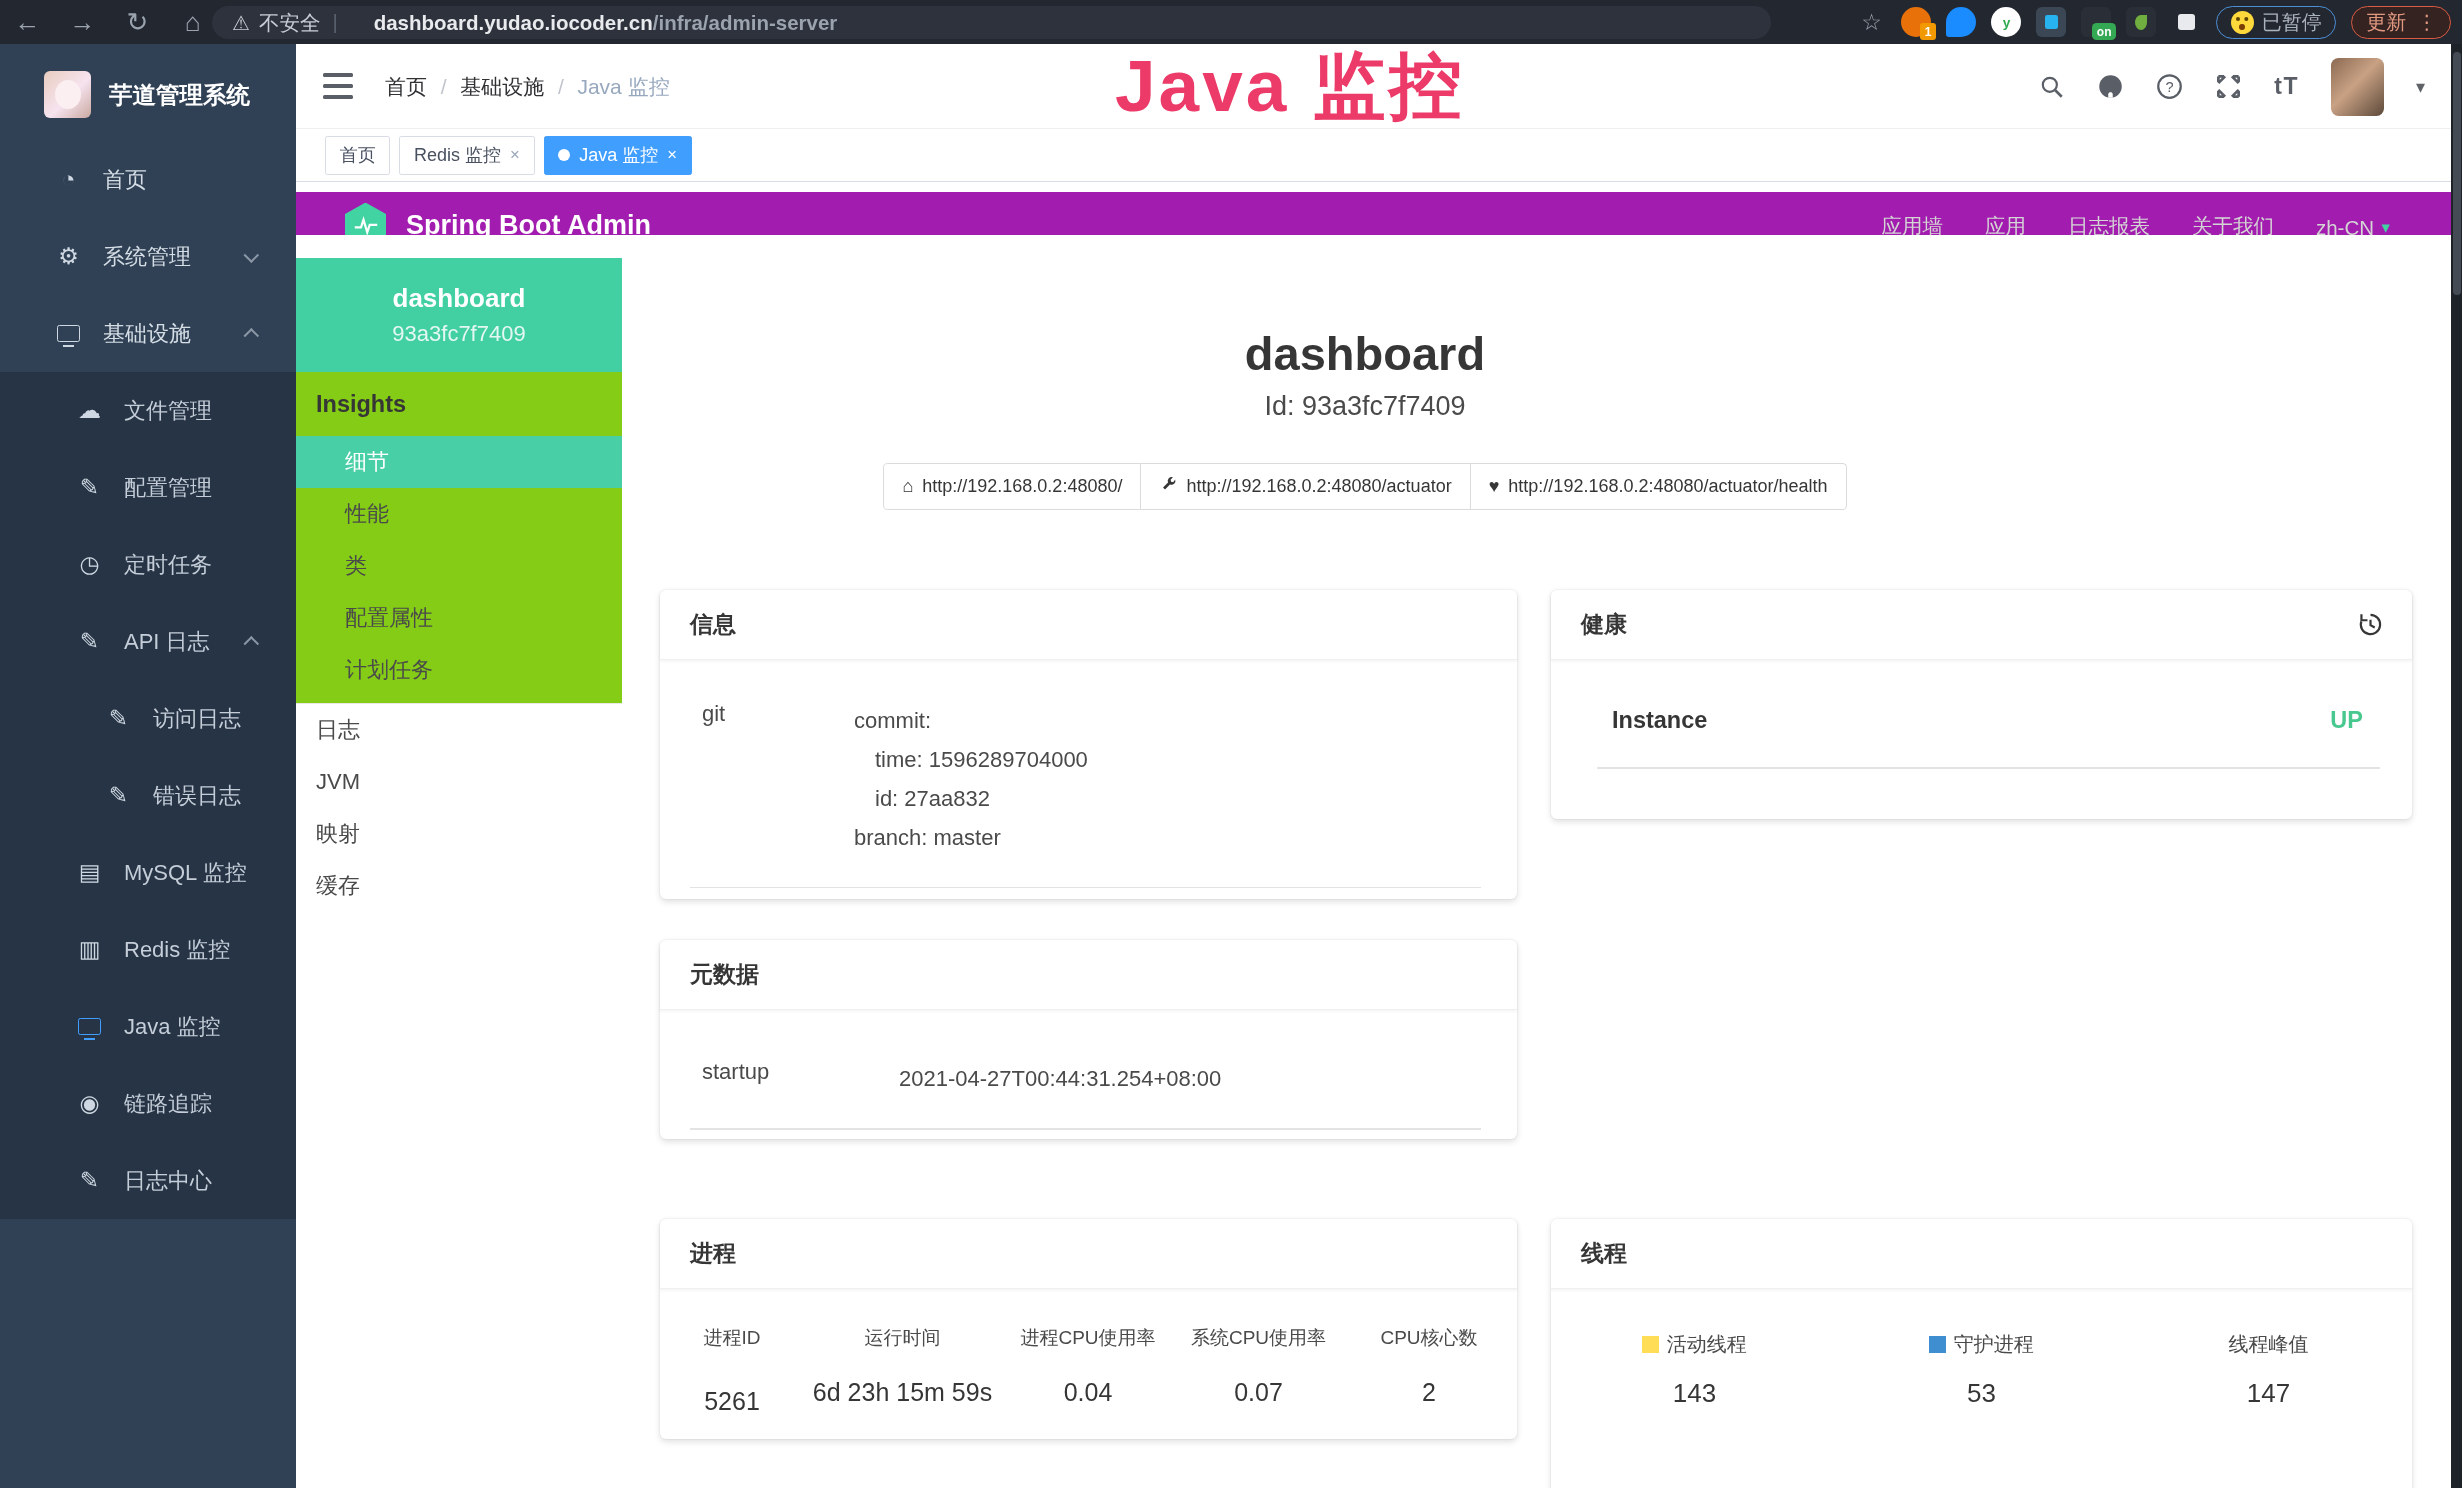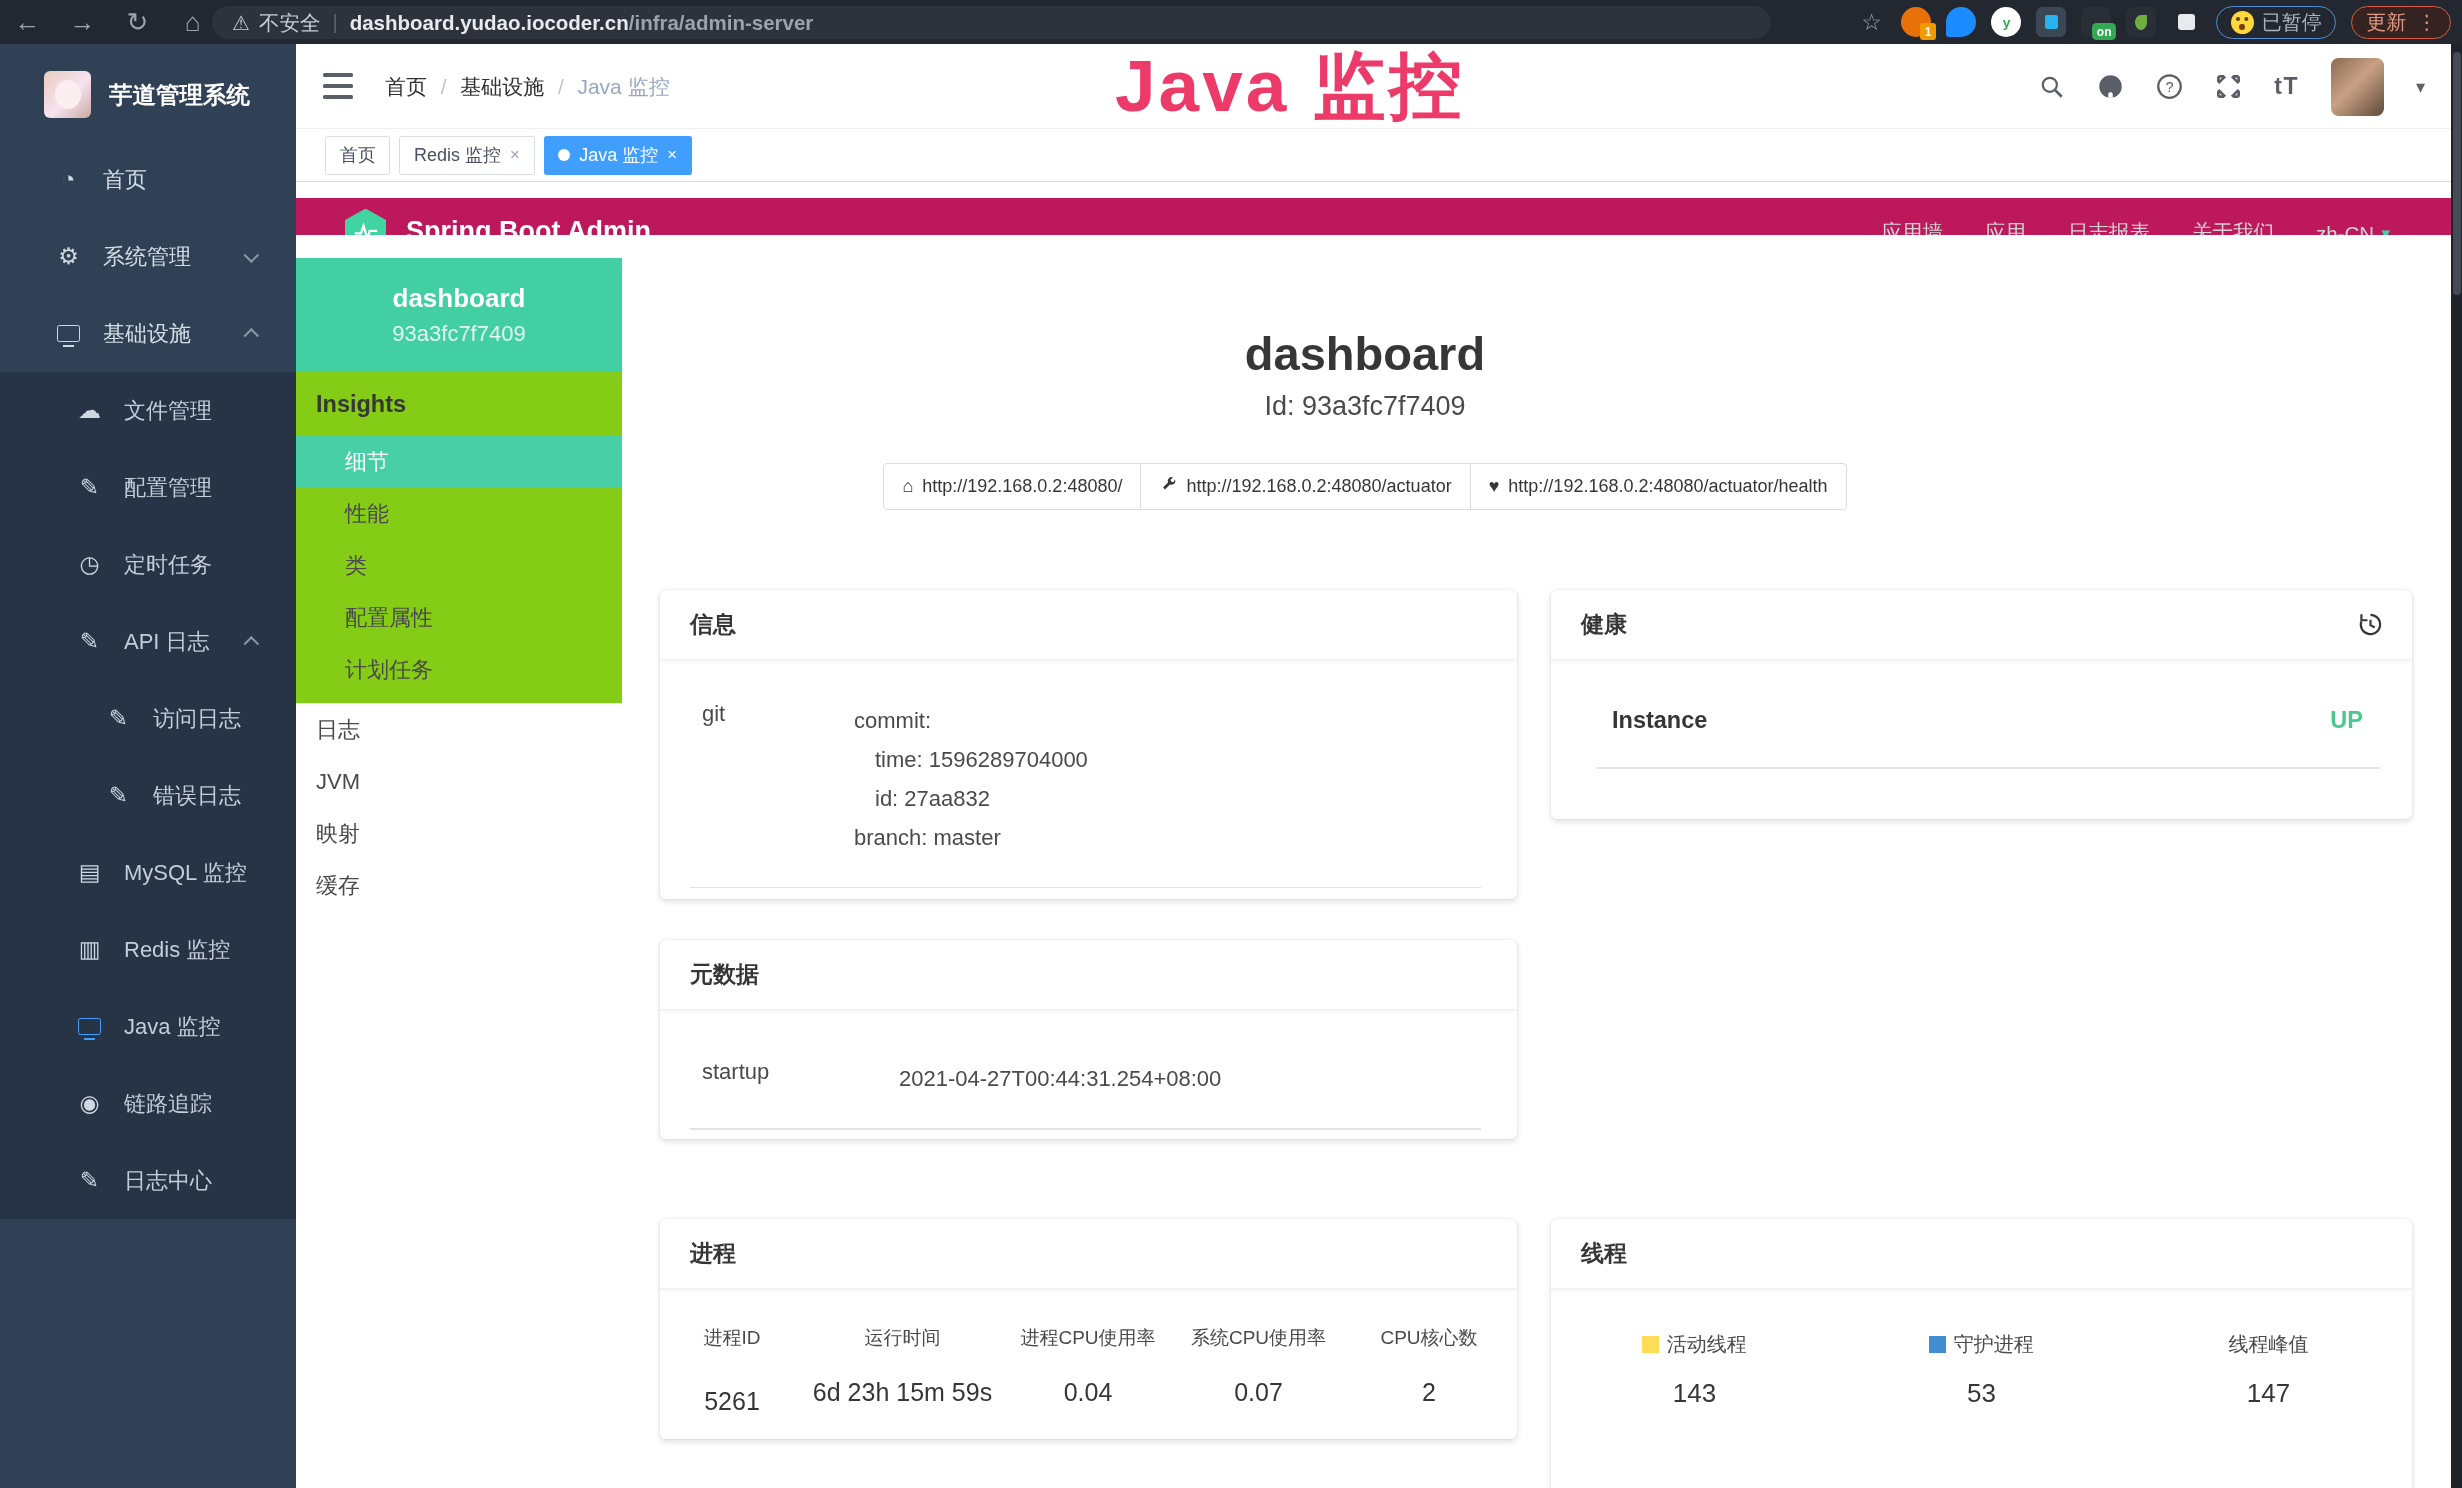--- a/index.html
+++ b/index.html
@@ -6,21 +6,21 @@
   body { font-family:"Liberation Sans", sans-serif; background:#000; }
   #screen { position:relative; width:2462px; height:1489px; background:#fff; overflow:hidden; font-family:"Liberation Sans", sans-serif; }
 
   
   #browser { position:absolute; left:0; top:0; width:2462px; height:44px; background:#23272f; display:flex; align-items:center; z-index:50; }
   .bnav { color:#9aa3ae; font-size:26px; width:55px; text-align:center; flex:0 0 auto; }
   #urlpill { position:absolute; left:212px; top:6px; width:1559px; height:33px; background:#2d323c; border-radius:16.7px; display:flex; align-items:center; padding-left:20px; color:#c7ccd4; }
   .warn { color:#c7ccd4; font-size:20px; margin-right:9px; }
   .sec { font-size:20.5px; color:#c7ccd4; }
   .pipe { color:#5a6270; margin:0 12px; font-size:20px; }
-  .url-host { font-size:20.5px; color:#e8eaed; font-weight:bold; }
+  .url-host { font-size:20.5px; color:#e8eaed; font-weight:bold;margin-left:24px; }
   .url-path { font-size:20.5px; color:#9aa3ae; font-weight:bold; }
   #brright { position:absolute; right:10.6px; top:0; height:44px; display:flex; align-items:center; gap:15px; }
   .bstar { color:#9aa3ae; font-size:23px; margin-right:4.6px; }
   .ext { width:30px; height:30px; border-radius:6px; position:relative; display:flex; align-items:center; justify-content:center; font-size:13.7px; color:#fff; }
   .ext .badge { position:absolute; right:-4.6px; bottom:-3px; background:#f29900; color:#fff; font-size:12px; line-height:1; padding:2.3px 4.6px; border-radius:3px; font-weight:bold; }
   .ext .badge.green { background:#34a853; border-radius:4.6px; }
   .chip { height:33px; border-radius:16.7px; display:flex; align-items:center; padding:0 13.7px; gap:7.6px; font-size:20px; }
   #paused { border:1.5px solid #4d8fd6; color:#aab2bd; }
   #update { border:1.5px solid #d95b43; background:#342321; color:#e09881; gap:10.6px; }
   .face { width:23px; height:23px; border-radius:50%; background:#ffd93b; position:relative; }
@@ -67,21 +67,21 @@
   .tab .x { color:#9aa5b5; font-size:16.7px; }
   .tab.active { background:#409EFF; border-color:#409EFF; color:#fff; }
   .tab.active .x { color:#fff; }
   .tab .dot { width:12px; height:12px; border-radius:50%; background:#fff; }
 
   
   #annot { position:absolute; left:1115px; top:38px; z-index:60; font-size:73px; font-weight:600; color:#ec3b69; letter-spacing:3px; }
 
   
   #sba { position:absolute; left:296px; top:182px; width:2167px; height:1307px; background:#fff; overflow:hidden; }
-  #sbanav { position:absolute; left:0; top:16px; width:100%; height:67px; background:#be185d; display:flex; align-items:center; padding-left:49px; gap:20px; }
+  #sbanav { position:absolute; left:0; top:10px; width:100%; height:67px; background:#a21caf; display:flex; align-items:center; padding-left:49px; gap:20px; }
   .hex { width:41px; height:46px; background:#42d3a2; clip-path:polygon(50% 0,100% 25%,100% 75%,50% 100%,0 75%,0 25%); display:flex; align-items:center; justify-content:center; }
   #sbanav .brand { color:#fff; font-size:27px; font-weight:bold; }
   #sbanav .links { position:absolute; right:73px; display:flex; align-items:flex-end; gap:42px; color:#d4d4d4; font-size:20.5px; }
   #sbanav .lang { display:flex; align-items:center; gap:7.6px; }
   #sbanav .lang .g { color:#42d3a2; font-size:16.7px; }
 
   #sbaside { position:absolute; left:0; top:53px; width:326px; height:1254px; background:#fff; }
   #inst { margin-top:23px; height:114px; background:#42cfa2; color:#fff; display:flex; flex-direction:column; align-items:center; justify-content:center; gap:7.6px; }
   #inst .nm { font-size:26px; font-weight:bold; }
   #inst .id { font-size:22px; color:rgba(255,255,255,0.85); }

